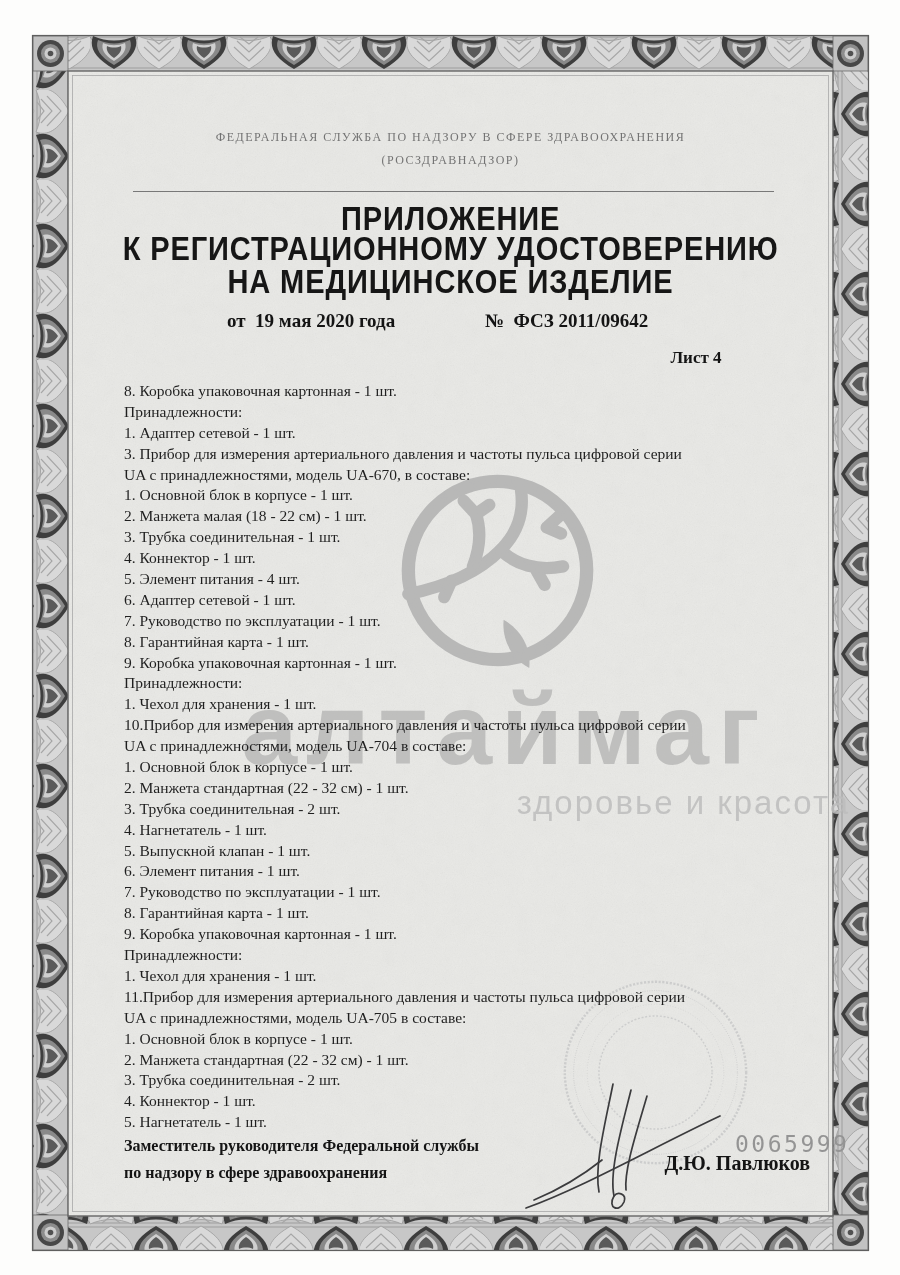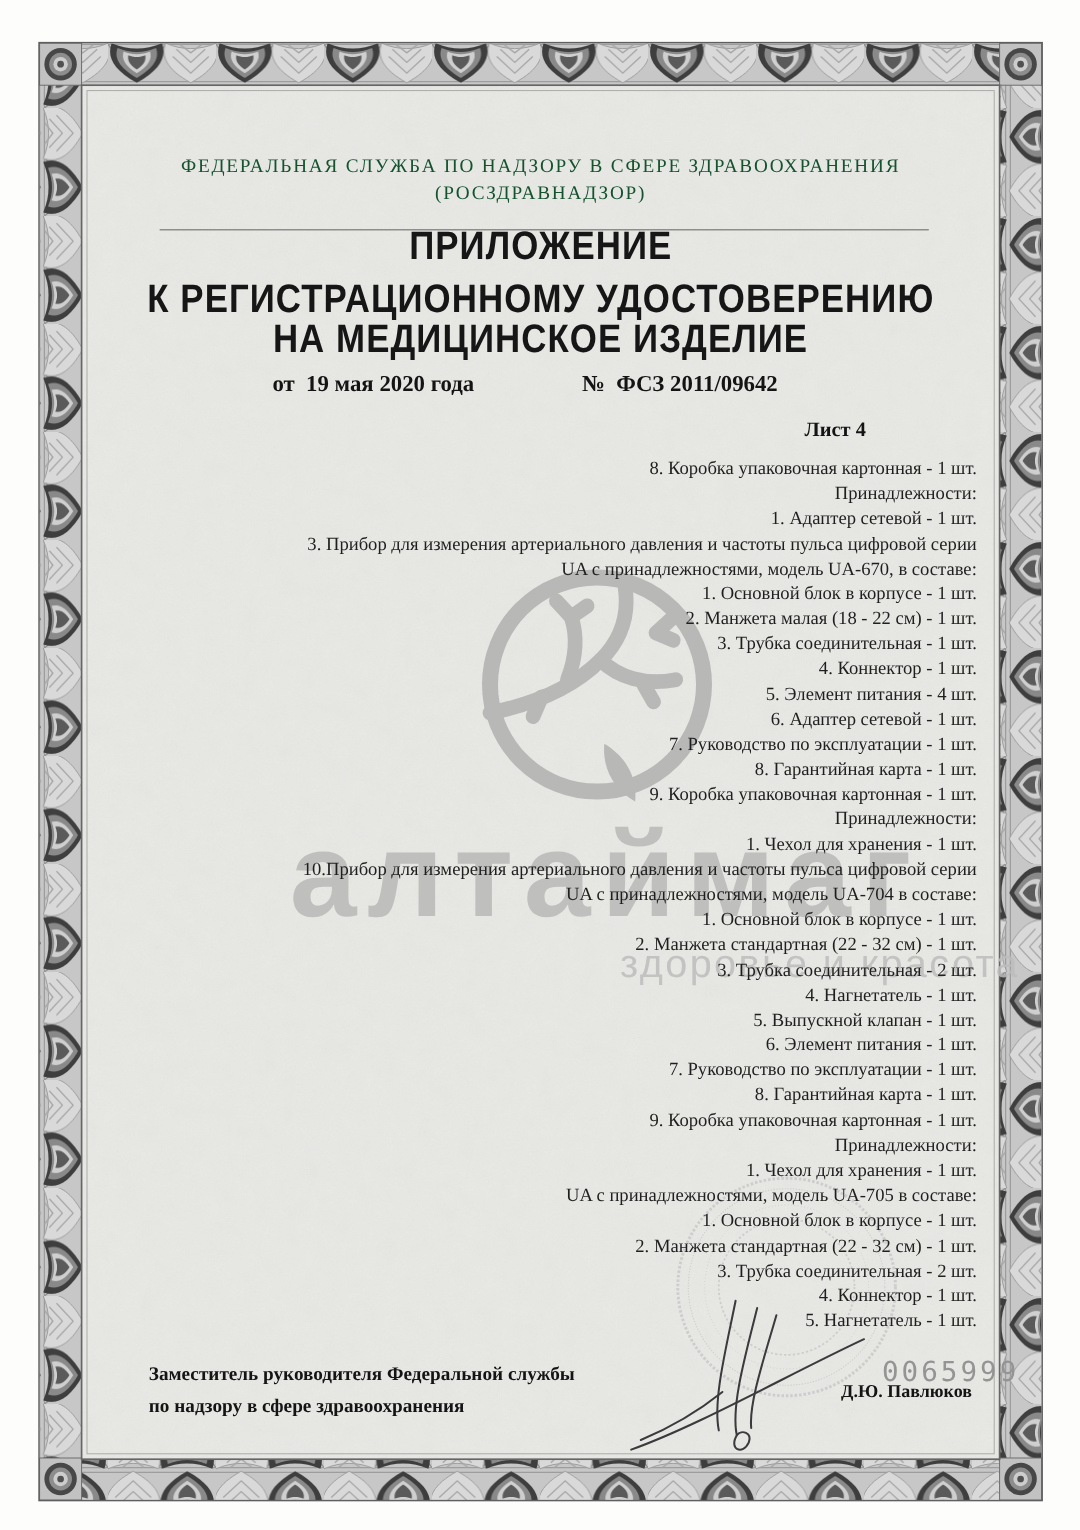--- a/index.html
+++ b/index.html
@@ -1,41 +1,41 @@
 <!DOCTYPE html>
 <html><head>
 <meta charset="utf-8">
 <style>
   html,body{margin:0;padding:0;background:#ffffff;}
   #page{position:relative;width:900px;height:1275px;background:#fdfdfc;overflow:hidden;
         font-family:"Liberation Serif", serif;color:#1f1f1f;}
   .abs{position:absolute;}
   svg{display:block;}
   
-  .auth{left:68px;width:765px;text-align:center;font-size:16px;letter-spacing:1.5px;color:#14532d;white-space:nowrap;}
+  .auth{left:68px;width:765px;text-align:center;font-size:12px;letter-spacing:1.5px;color:#737373;white-space:nowrap;}
   .titleln{left:68px;width:765px;text-align:center;font-family:"Liberation Sans",sans-serif;
            font-weight:bold;font-size:33px;color:#161616;white-space:nowrap;}
   .titleln span{display:inline-block;transform:scaleX(.88);transform-origin:center;letter-spacing:1px;}
   .rule{left:133px;top:191px;width:641px;height:0;border-top:1.2px solid #787878;}
   .dateline{font-weight:bold;font-size:19px;white-space:pre;color:#141414;}
   .sheet{font-weight:bold;font-size:17px;color:#141414;}
   
   #bodylines{left:124px;top:381px;width:690px;}
-  .bline{height:20.9px;font-size:15.5px;line-height:20.9px;white-space:nowrap;color:#1f1f1f;text-align:right;}
+  .bline{height:20.9px;font-size:15.5px;line-height:20.9px;white-space:nowrap;color:#1f1f1f;}
   
   .wm-brand{left:60px;width:890px;top:672px;text-align:center;font-family:"Liberation Sans",sans-serif;
             font-weight:bold;font-size:100px;letter-spacing:9px;color:#b1b1b0;opacity:.72;z-index:1;white-space:nowrap;}
   .wm-tag{left:230px;width:620px;top:784px;text-align:right;font-family:"Liberation Sans",sans-serif;
           font-size:33px;letter-spacing:2px;color:#bdbdbd;opacity:.85;z-index:1;white-space:nowrap;}
   .wm-logo{left:395px;top:468px;opacity:.8;z-index:1;}
   .stamp{left:558px;top:975px;opacity:.55;z-index:2;}
   .sigsvg{left:520px;top:1072px;z-index:4;}
   
   .sigpos{left:124px;font-weight:bold;font-size:16px;color:#141414;white-space:nowrap;z-index:3;}
-  .signame{left:560px;width:250px;text-align:right;top:1152px;font-weight:bold;font-size:15px;color:#141414;z-index:3;}
+  .signame{left:560px;width:250px;text-align:right;top:1152px;font-weight:bold;font-size:20px;color:#141414;z-index:3;}
   .serial{left:735px;top:1131px;font-family:"DejaVu Sans Mono",monospace;font-size:23px;
           letter-spacing:2.5px;color:#949494;z-index:3;}
   .txt{z-index:3;}
 </style>
 </head>
 <body>
 
 <div id="page">
 
   <svg class="abs" width="900" height="1275" viewBox="0 0 900 1275" xmlns="http://www.w3.org/2000/svg" style="left:0;top:0;z-index:0">
@@ -128,21 +128,21 @@
       <circle cx="100" cy="100" r="93" stroke-width="2.5" stroke-dasharray="2.2 1.6"></circle>
       <circle cx="100" cy="100" r="84" stroke-width="1" stroke-dasharray="1 1.4"></circle>
       <circle cx="100" cy="100" r="58" stroke-width="1.5" stroke-dasharray="2 1.8"></circle>
       <circle cx="100" cy="100" r="70" stroke-width="0.8" stroke-dasharray="0.8 2"></circle>
     </g>
   </svg>
 
   <div class="abs auth txt" style="top:130px">ФЕДЕРАЛЬНАЯ СЛУЖБА ПО НАДЗОРУ В СФЕРЕ ЗДРАВООХРАНЕНИЯ</div>
   <div class="abs auth txt" style="top:153px">(РОСЗДРАВНАДЗОР)</div>
   <div class="abs rule txt"></div>
-  <div class="abs titleln txt" style="top:186px"><span>ПРИЛОЖЕНИЕ</span></div>
+  <div class="abs titleln txt" style="top:200px"><span>ПРИЛОЖЕНИЕ</span></div>
   <div class="abs titleln txt" style="top:230px"><span>К РЕГИСТРАЦИОННОМУ УДОСТОВЕРЕНИЮ</span></div>
   <div class="abs titleln txt" style="top:263px"><span>НА МЕДИЦИНСКОЕ ИЗДЕЛИЕ</span></div>
   <div class="abs dateline txt" style="left:227px;top:310px">от  19 мая 2020 года</div>
   <div class="abs dateline txt" style="left:485px;top:310px">№  ФСЗ 2011/09642</div>
   <div class="abs sheet txt" style="left:600px;width:192px;text-align:center;top:348px">Лист  4</div>
 
   <div id="bodylines" class="abs txt">
     <div class="bline">8. Коробка упаковочная картонная - 1 шт.</div>
     <div class="bline">Принадлежности:</div>
     <div class="bline">1. Адаптер сетевой - 1 шт.</div>
@@ -165,20 +165,21 @@
     <div class="bline">2. Манжета стандартная (22 - 32 см) - 1 шт.</div>
     <div class="bline">3. Трубка соединительная - 2 шт.</div>
     <div class="bline">4. Нагнетатель - 1 шт.</div>
     <div class="bline">5. Выпускной клапан - 1 шт.</div>
     <div class="bline">6. Элемент питания - 1 шт.</div>
     <div class="bline">7. Руководство по эксплуатации - 1 шт.</div>
     <div class="bline">8. Гарантийная карта - 1 шт.</div>
     <div class="bline">9. Коробка упаковочная картонная - 1 шт.</div>
     <div class="bline">Принадлежности:</div>
     <div class="bline">1. Чехол для хранения - 1 шт.</div>
+    <div class="bline">11.Прибор для измерения артериального давления и частоты пульса цифровой серии</div>
     <div class="bline">UA с принадлежностями, модель UA-705 в составе:</div>
     <div class="bline">1. Основной блок в корпусе - 1 шт.</div>
     <div class="bline">2. Манжета стандартная (22 - 32 см) - 1 шт.</div>
     <div class="bline">3. Трубка соединительная - 2 шт.</div>
     <div class="bline">4. Коннектор - 1 шт.</div>
     <div class="bline">5. Нагнетатель - 1 шт.</div>
   </div>
 
   <div class="abs sigpos" style="top:1137px">Заместитель руководителя Федеральной службы</div>
   <div class="abs sigpos" style="top:1164px">по надзору в сфере здравоохранения</div>

